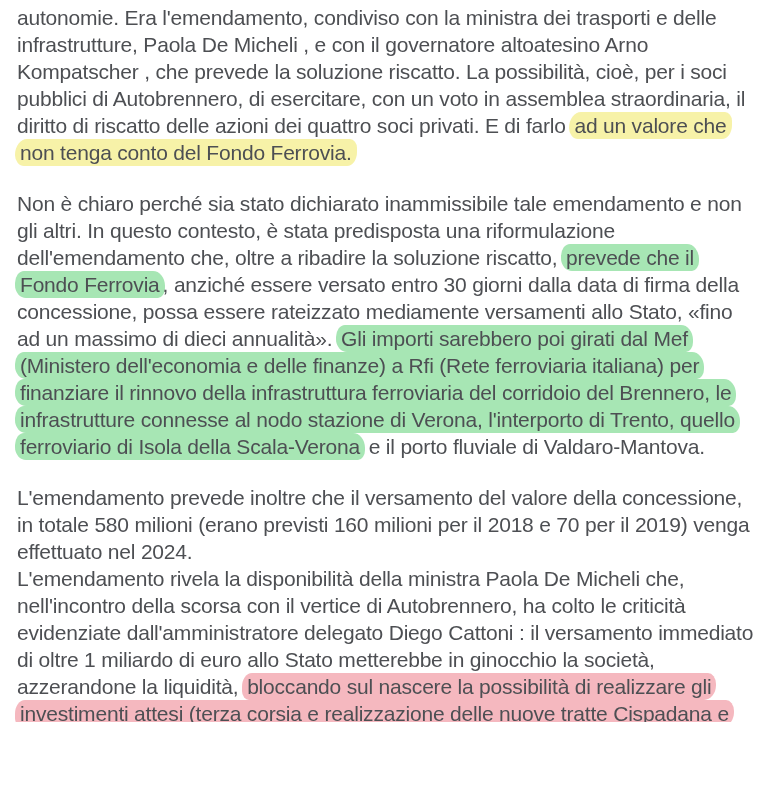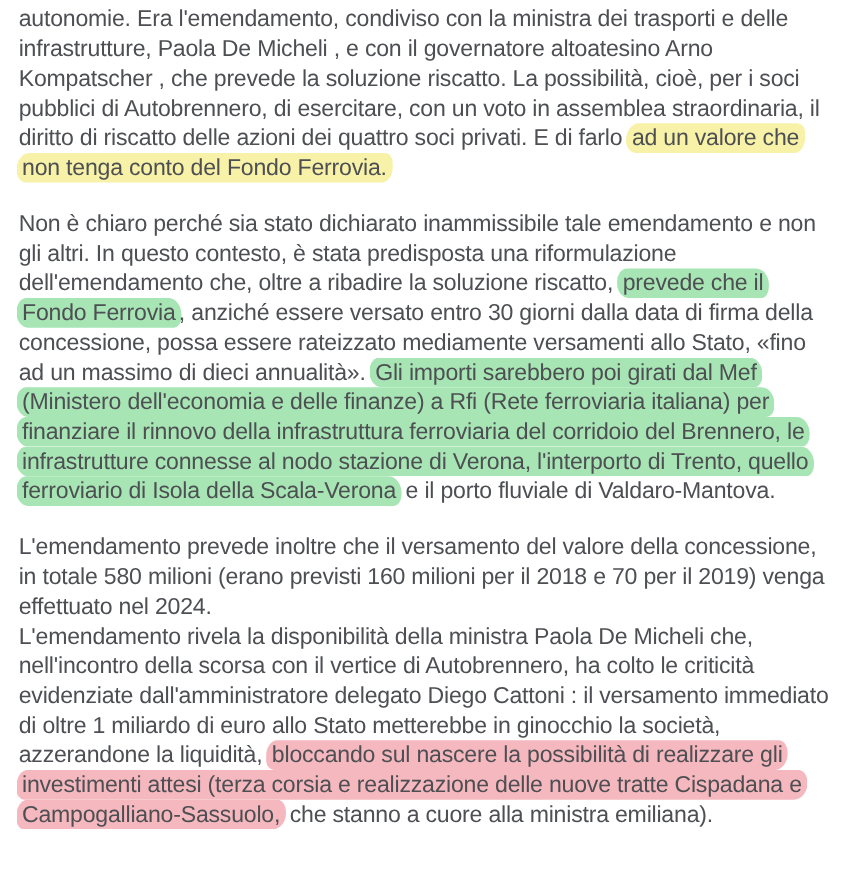--- a/index.html
+++ b/index.html
@@ -3,21 +3,21 @@
 <meta charset="utf-8">
 <style>
   * { box-sizing: border-box; }
   html, body { margin: 0; padding: 0; }
   body {
     background: #ffffff;
     font-family: "Liberation Sans", "DejaVu Sans", sans-serif;
   }
   .page {
     width: 769px;
-    height: 811px;
+    height: 722px;
     background: #ffffff;
     padding: 4px 12px 0 17px;
     overflow: hidden;
   }
   .article {
     font-size: 21px;
     line-height: 27px;
     letter-spacing: -0.2px;
     font-weight: 400;
   }

